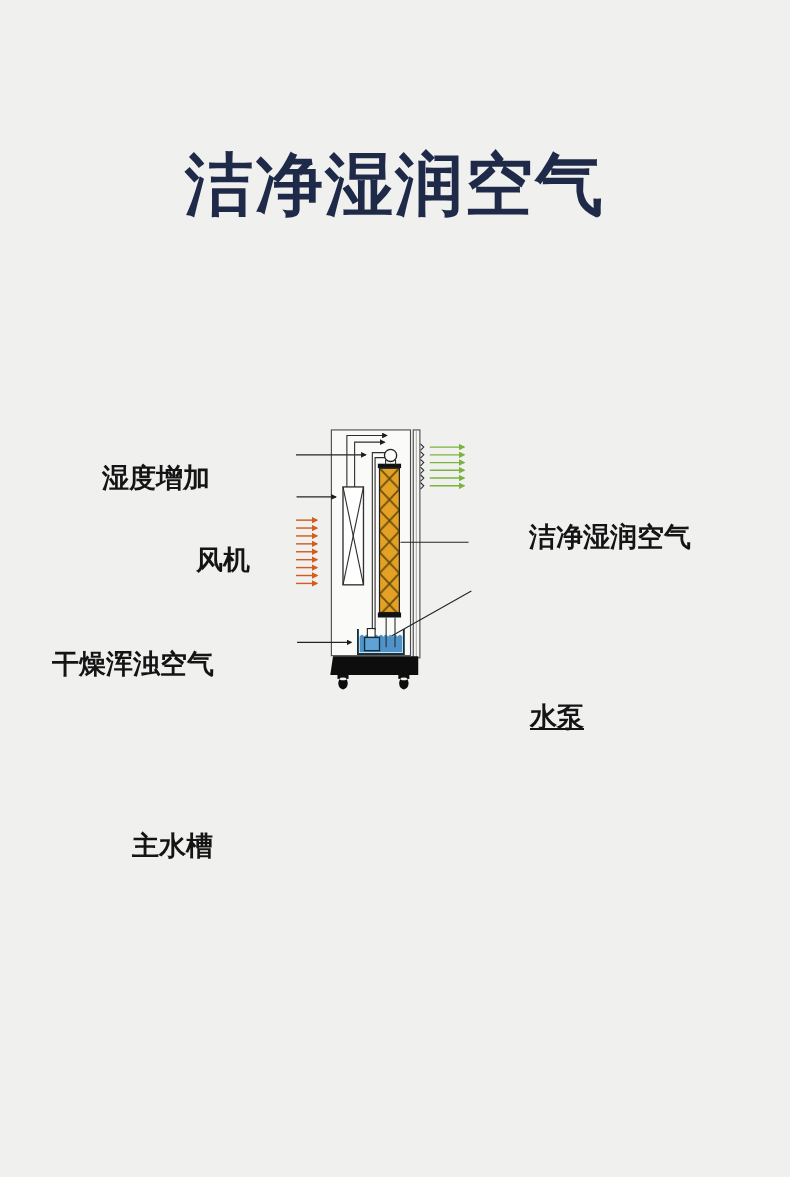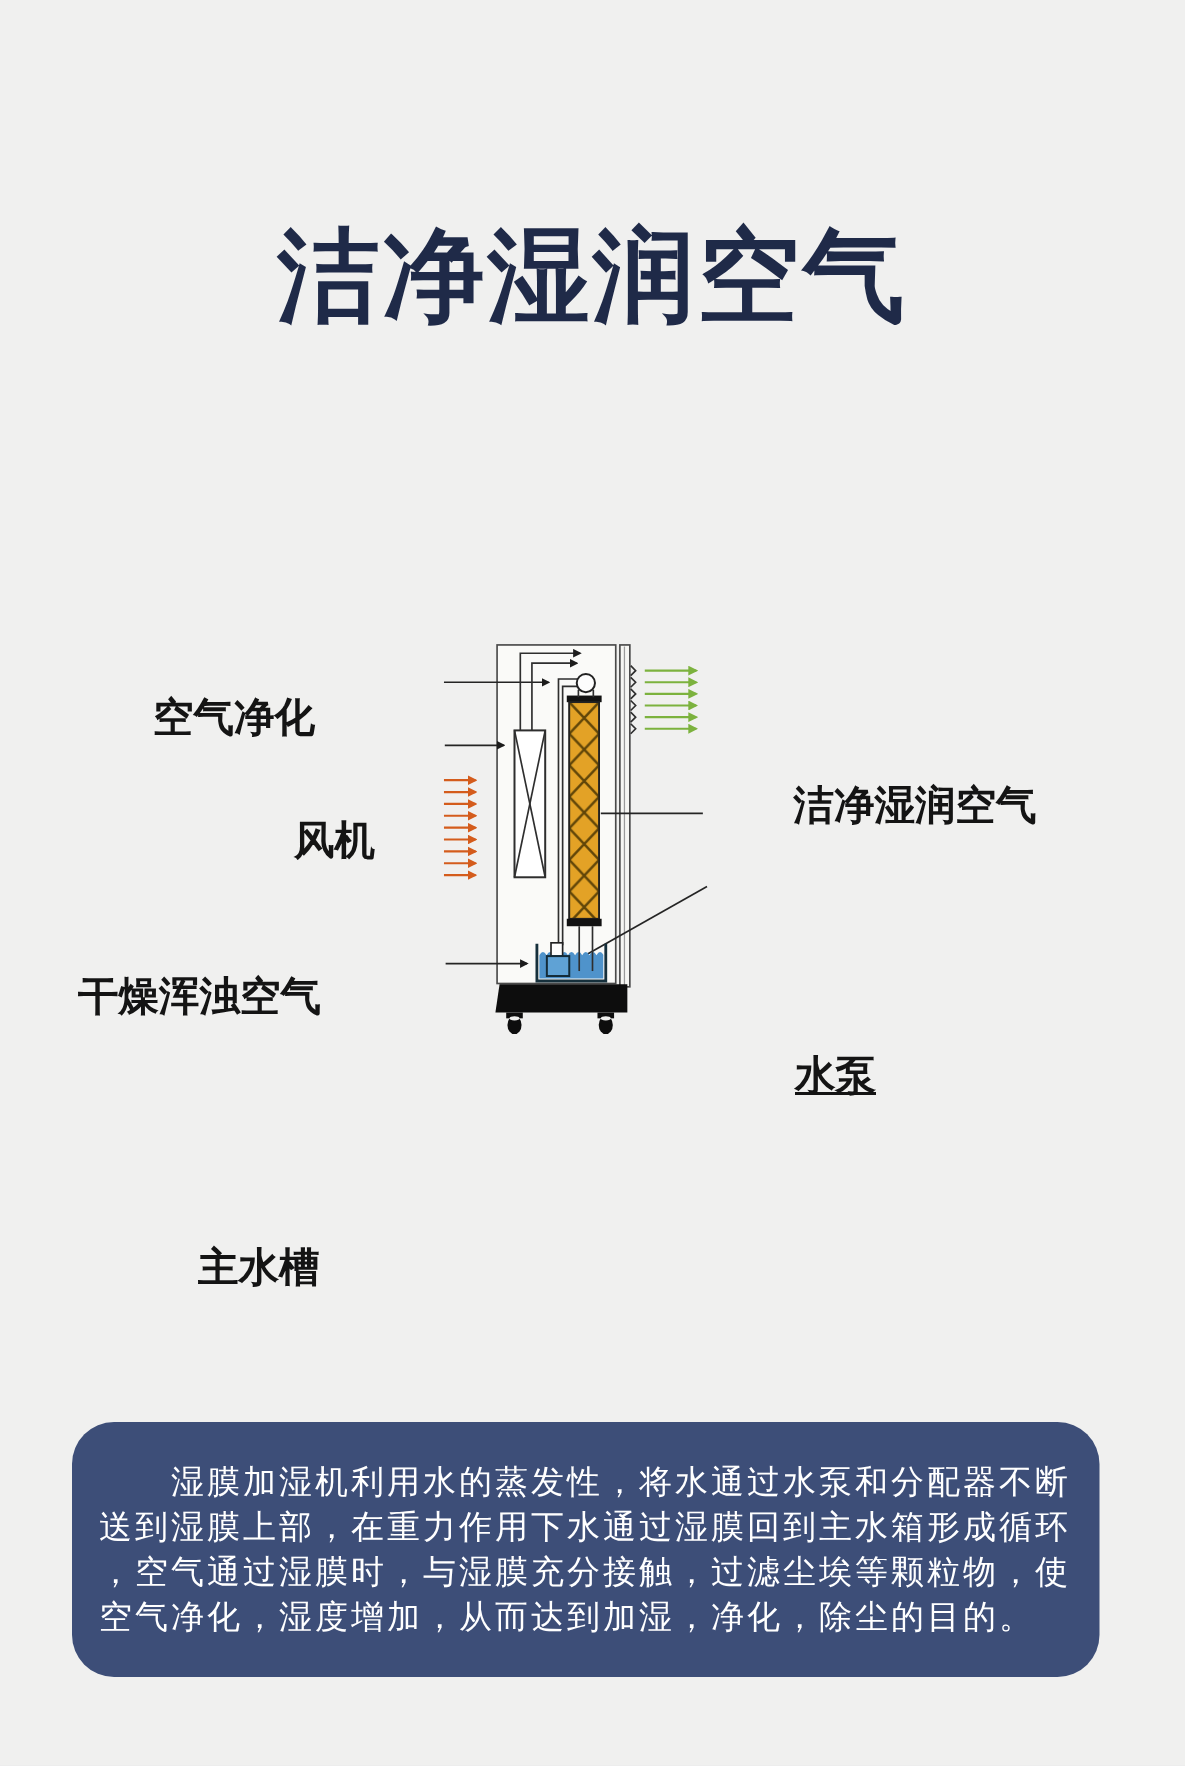--- a/index.html
+++ b/index.html
@@ -175,27 +175,21 @@
           <line x1="458" y1="469" x2="520" y2="469" class="outlet-arrow" marker-end="url(#ah-green)"></line>
           <line x1="458" y1="483" x2="520" y2="483" class="outlet-arrow" marker-end="url(#ah-green)"></line>
           <line x1="458" y1="497" x2="520" y2="497" class="outlet-arrow" marker-end="url(#ah-green)"></line>
           <line x1="458" y1="511" x2="520" y2="511" class="outlet-arrow" marker-end="url(#ah-green)"></line>
           <line x1="458" y1="525" x2="520" y2="525" class="outlet-arrow" marker-end="url(#ah-green)"></line>
           <line x1="458" y1="539" x2="520" y2="539" class="outlet-arrow" marker-end="url(#ah-green)"></line>
         </g>
     </svg>
   </div>
 
-  <div class="dlabel lbl-water-distributor">空气净化</div>
+  <div class="dlabel lbl-water-distributor">湿度增加</div>
   <div class="dlabel lbl-fan">风机</div>
   <div class="dlabel lbl-dry-air">干燥浑浊空气</div>
   <div class="dlabel lbl-clean-air">洁净湿润空气</div>
   <div class="dlabel lbl-pump">水泵</div>
   <div class="dlabel lbl-main-tank">主水槽</div>
 
-  <div class="info-box">
-    <div class="info-text">湿膜加湿机利用水的蒸发性，将水通过水泵和分配器不断
-送到湿膜上部，在重力作用下水通过湿膜回到主水箱形成循环
-，空气通过湿膜时，与湿膜充分接触，过滤尘埃等颗粒物，使
-空气净化，湿度增加，从而达到加湿，净化，除尘的目的。</div>
-  </div>
 
 </div>
 
 </body></html>

